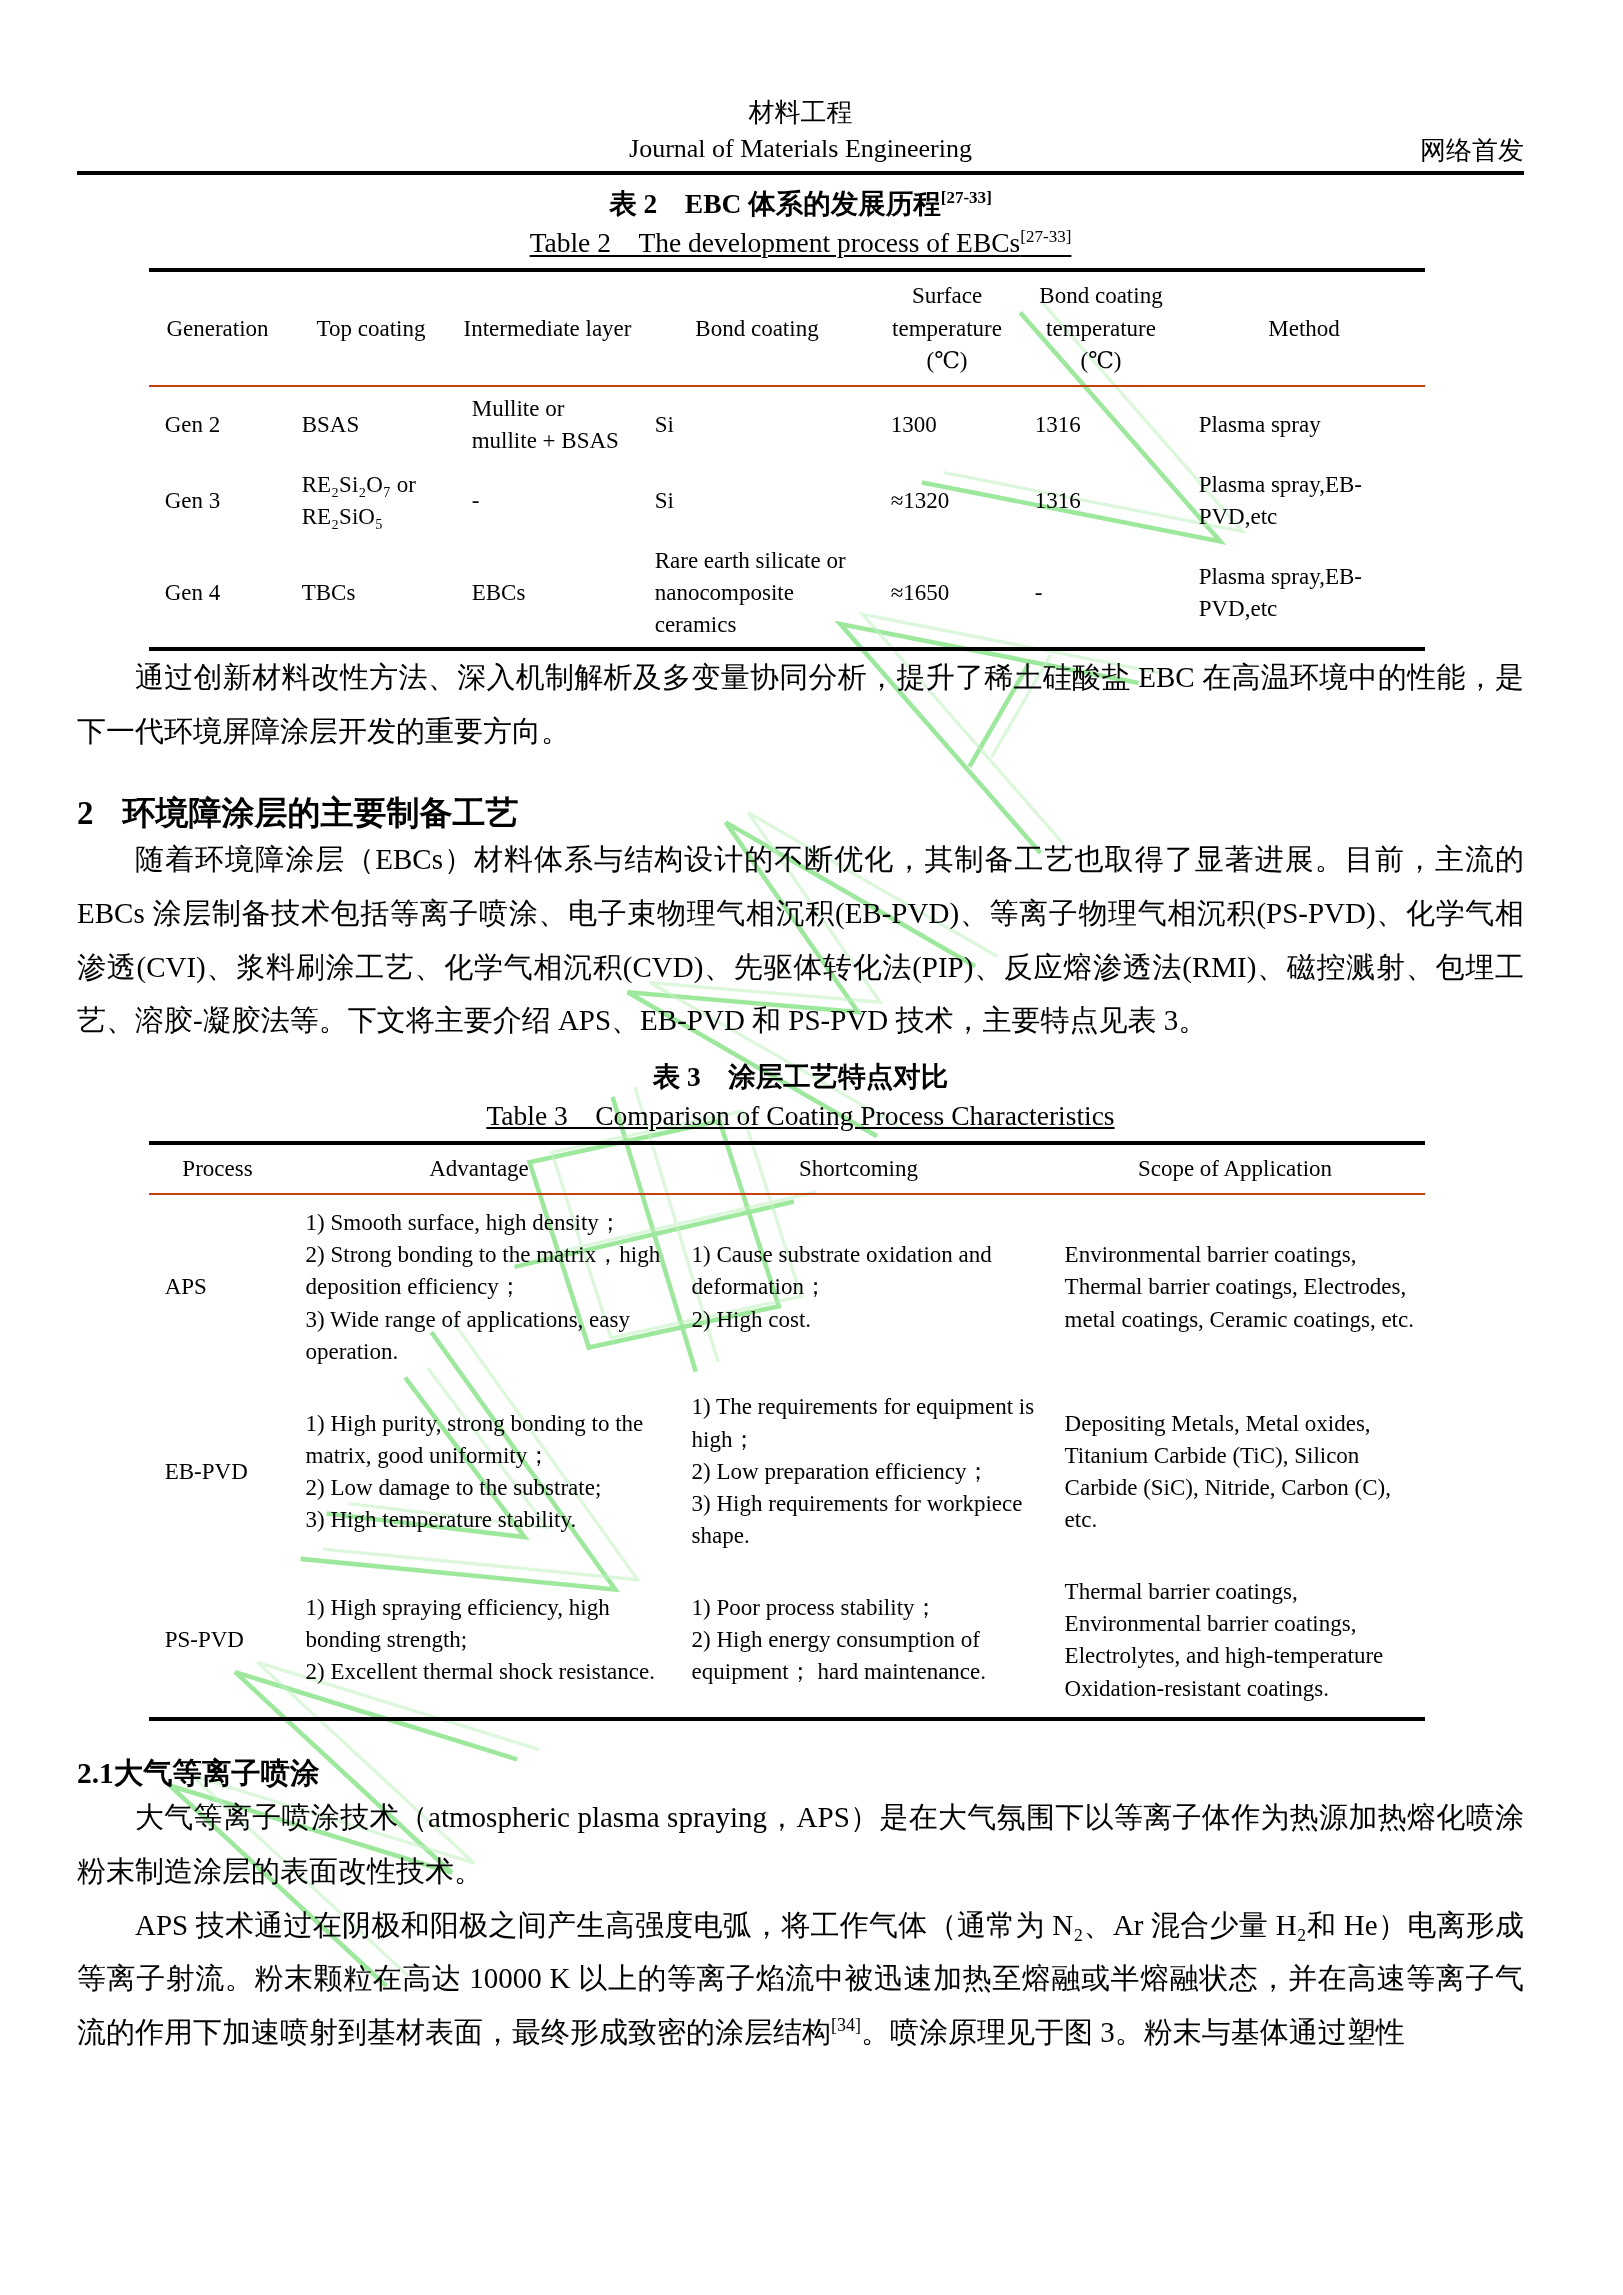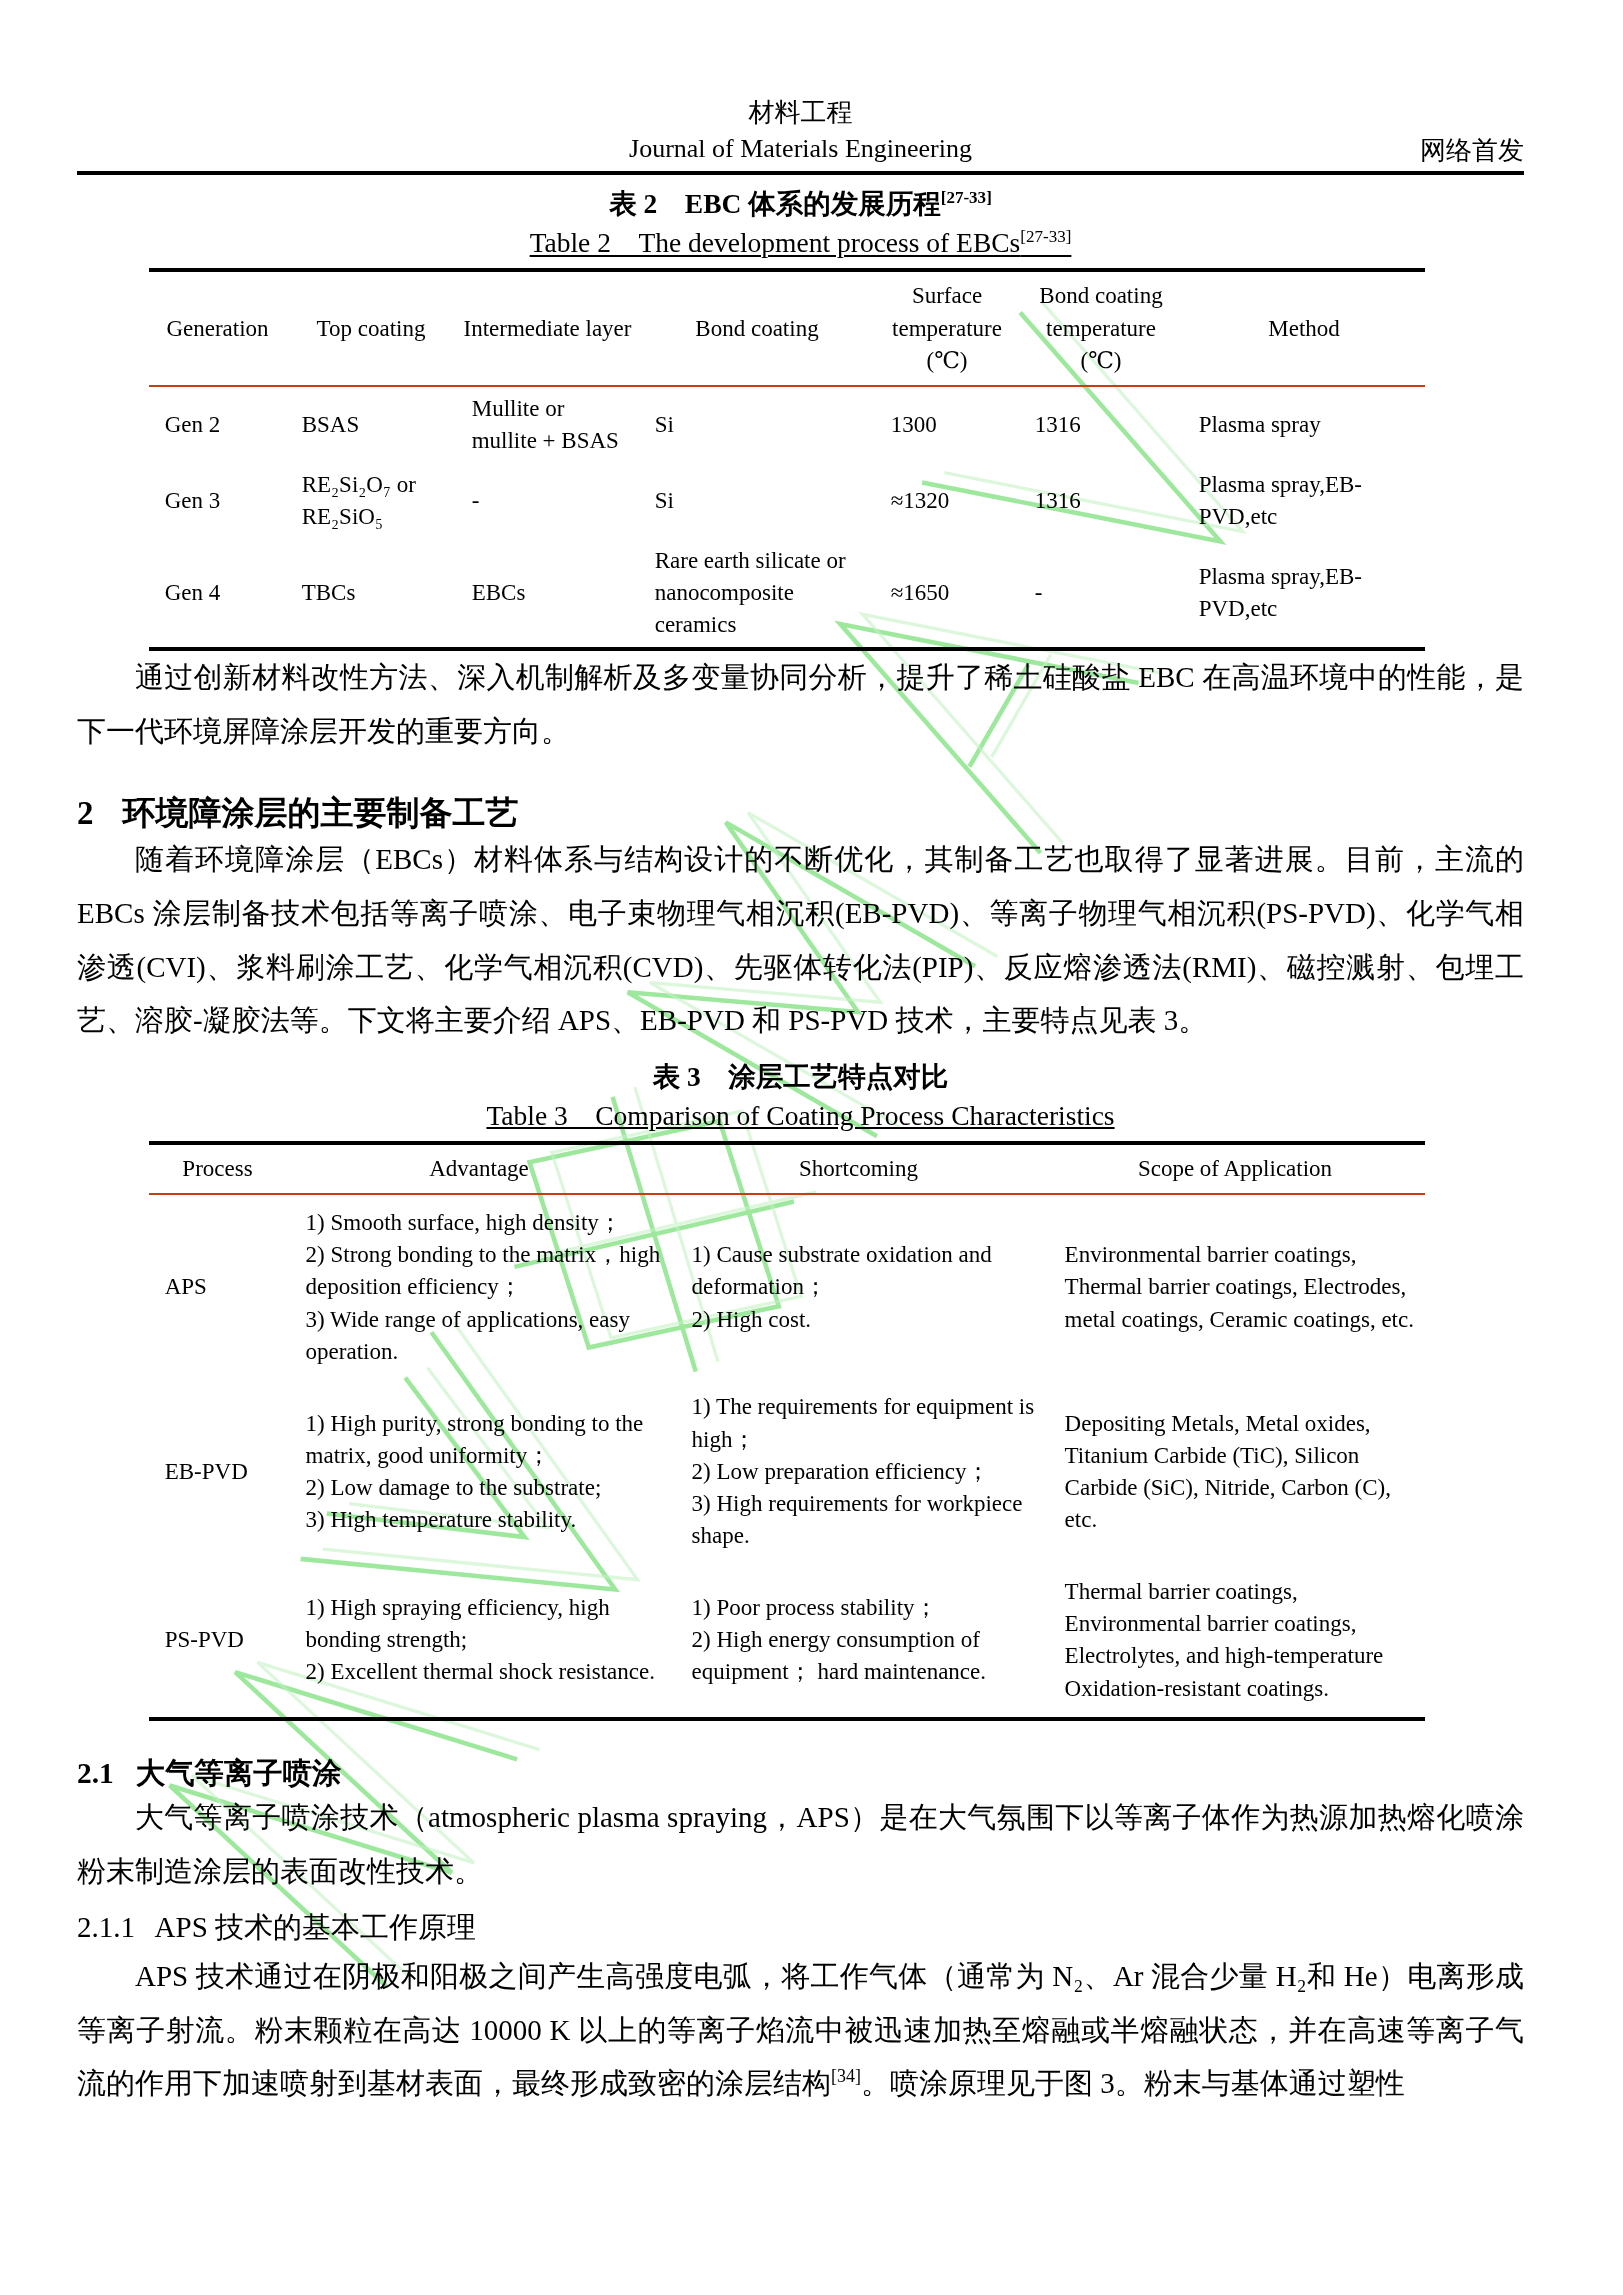--- a/index.html
+++ b/index.html
@@ -33,21 +33,21 @@
   .t2 td { text-align:left; vertical-align:middle; padding:5.9px 6.5px 5.9px 15.7px; }
   .t3 td { text-align:left; vertical-align:middle; padding:11.8px 9.2px 11.8px 19.6px;margin-top:38px; }
   .t3 td.proc { padding-left:15.7px; }
 
   
   p.body { margin:0; font-size:29px; line-height:1.85; text-align:justify; text-indent:2em; }
   .p-after-table { margin-top:13px; }
   .h1 { margin:35px 0 0 0; font-size:33px; font-weight:bold; line-height:1.2; }
   .h1 .num { margin-right:29px; }
   .h2 { margin:34px 0 0 0; font-size:29.4px; font-weight:bold; line-height:1.25; }
-  .h2 .num { margin-right:22px; }
+  .h2 .num { }
   .h3 { margin:7.9px 0 0 0; font-size:29px; font-weight:normal; line-height:1.5; }
   .h3 .num { margin-right:19.6px; }
   .mt10 { margin-top:6.5px; }
   .mt24 { margin-top:15.7px; }
 </style>
 </head>
 <body>
 
 <div class="page">
 
@@ -192,19 +192,18 @@
           </td>
           <td>Thermal barrier coatings, Environmental barrier coatings, Electrolytes, and high-temperature Oxidation-resistant coatings.</td>
         </tr>
       </tbody>
     </table>
 
     <h3 class="h2"><span class="num">2.1</span><span>大气等离子喷涂</span></h3>
 
     <p class="body mt10">大气等离子喷涂技术（atmospheric plasma spraying，APS）是在大气氛围下以等离子体作为热源加热熔化喷涂粉末制造涂层的表面改性技术。</p>
 
-    <h4 class="h3"><span class="num">2.1.1</span><span>APS 技术的基本工作原理</span></h4>
 
     <p class="body mt10"><span>APS 技术通过在阴极和阳极之间产生高强度电弧，将工作气体（通常为 N₂、Ar 混合少量 H₂和 He）电离形成等离子射流。粉末颗粒在高达 10000 K 以上的等离子焰流中被迅速加热至熔融或半熔融状态，并在高速等离子气流的作用下加速喷射到基材表面，最终形成致密的涂层结构</span><sup>[34]</sup><span>。喷涂原理见于图 3。粉末与基体通过塑性</span></p>
 
   </div>
 </div>
 
 
 </body></html>

